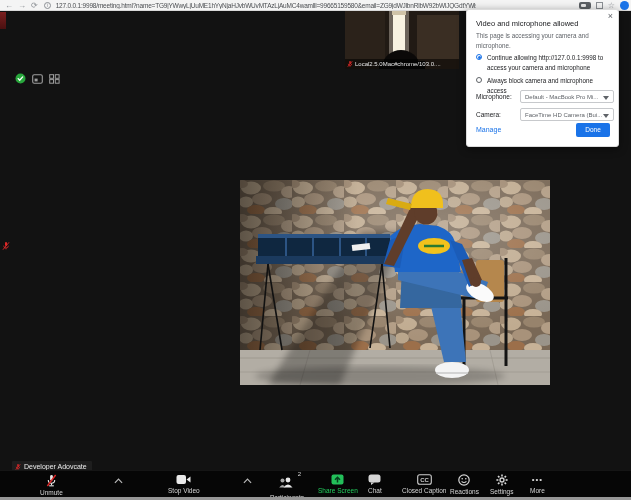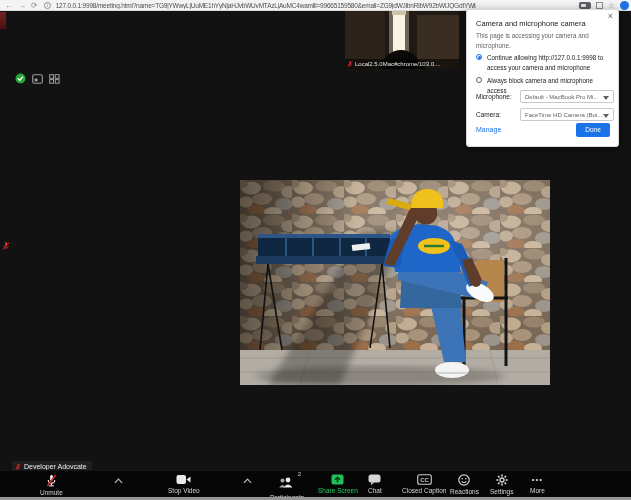--- a/index.html
+++ b/index.html
@@ -329,21 +329,21 @@
     <div class="tb-item" style="left:530px;">
       <span style="font-size:8px;color:#d6d6d6;letter-spacing:1px;line-height:11px;">•••</span>
       <span class="lbl">More</span>
     </div>
   </div>
 
   <div class="bottom-strip"></div>
 
   <div class="popup">
     <span class="close">×</span>
-    <div class="title">Camera and microphone camera</div>
+    <div class="title">Video and microphone allowed</div>
     <div class="body">This page is accessing your camera and microphone.</div>
 
     <div class="opt-row" style="top:43px;">
       <span class="radio sel"></span>
       <span class="olbl">Continue allowing http://127.0.0.1:9998 to access your camera and microphone</span>
     </div>
 
     <div class="opt-row" style="top:66px;">
       <span class="radio unsel"></span>
       <span class="olbl">Always block camera and microphone access</span>

